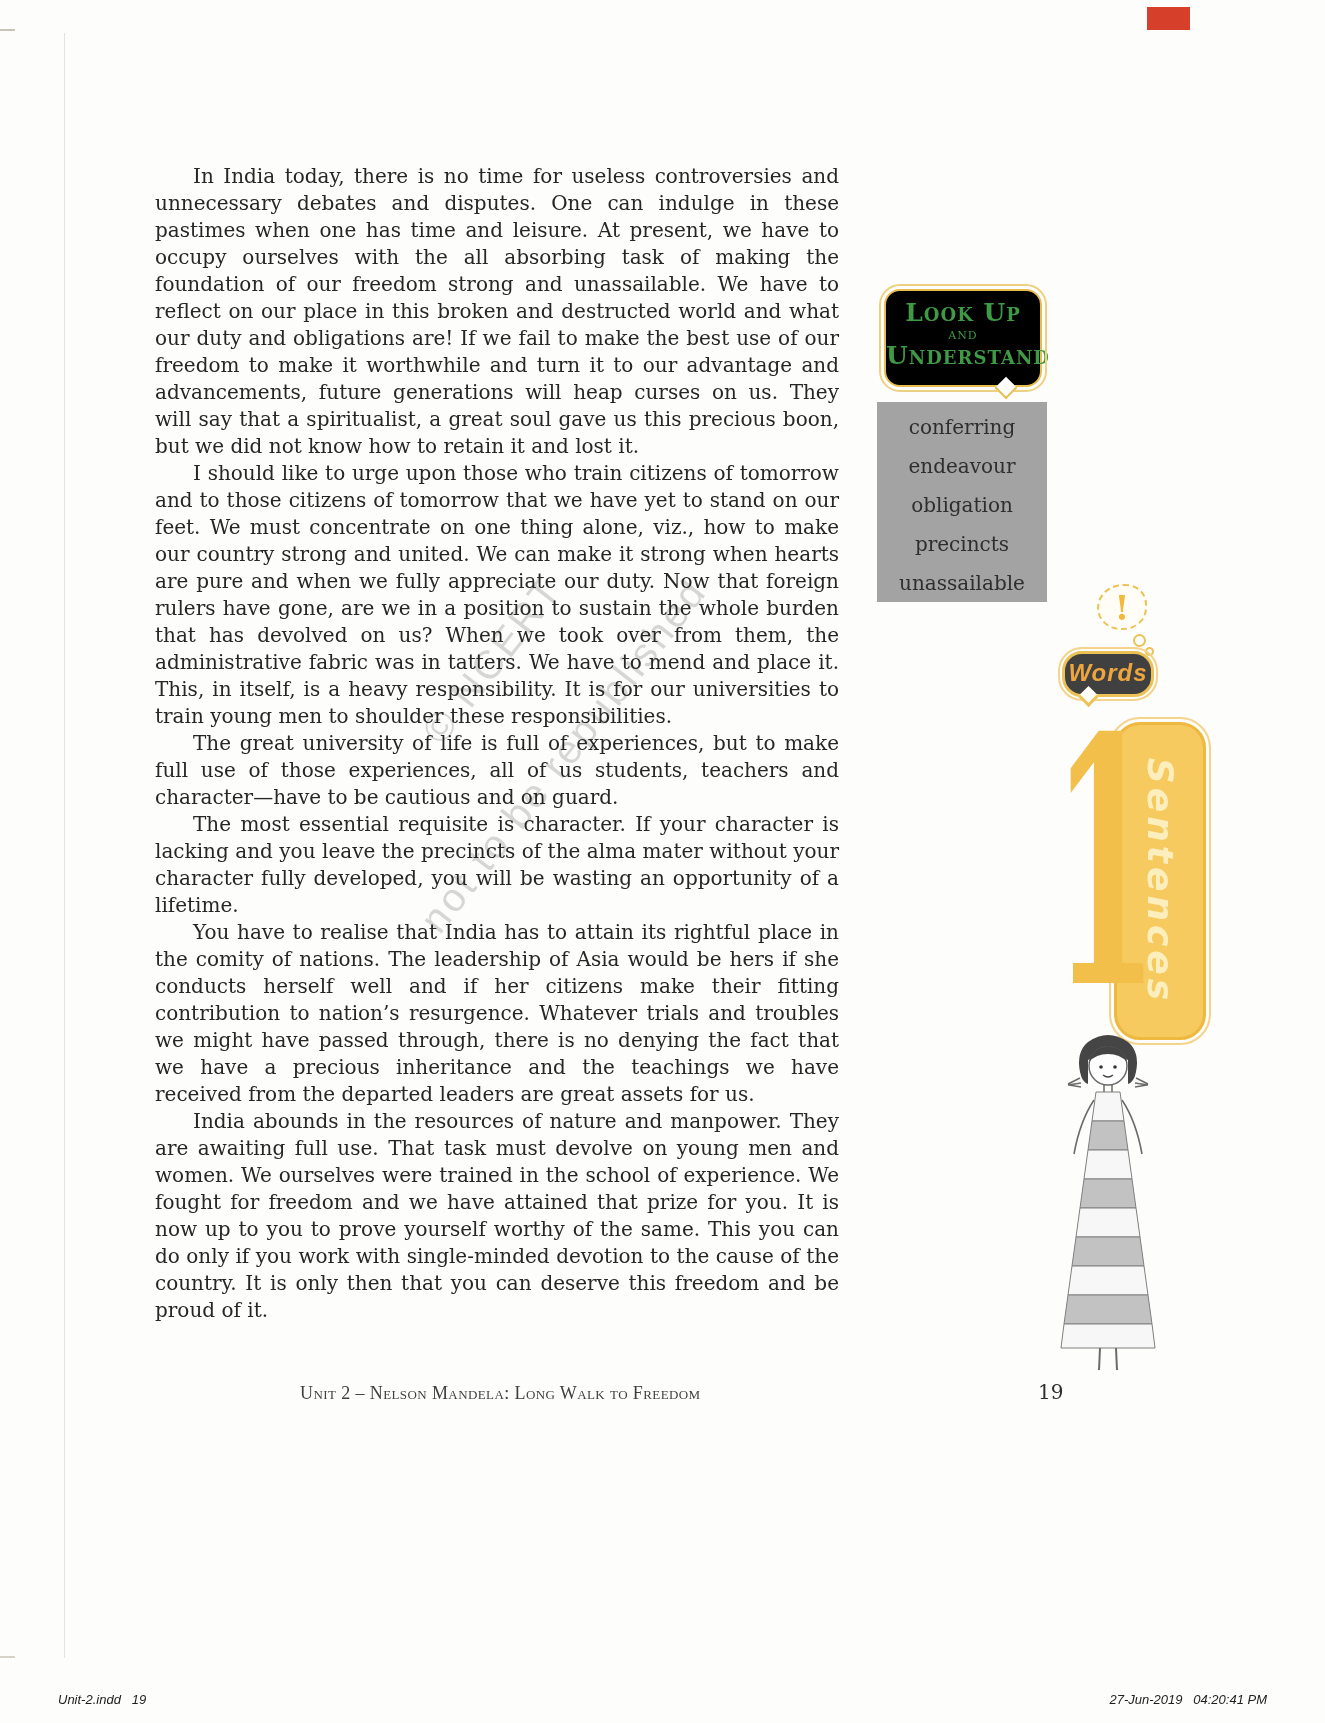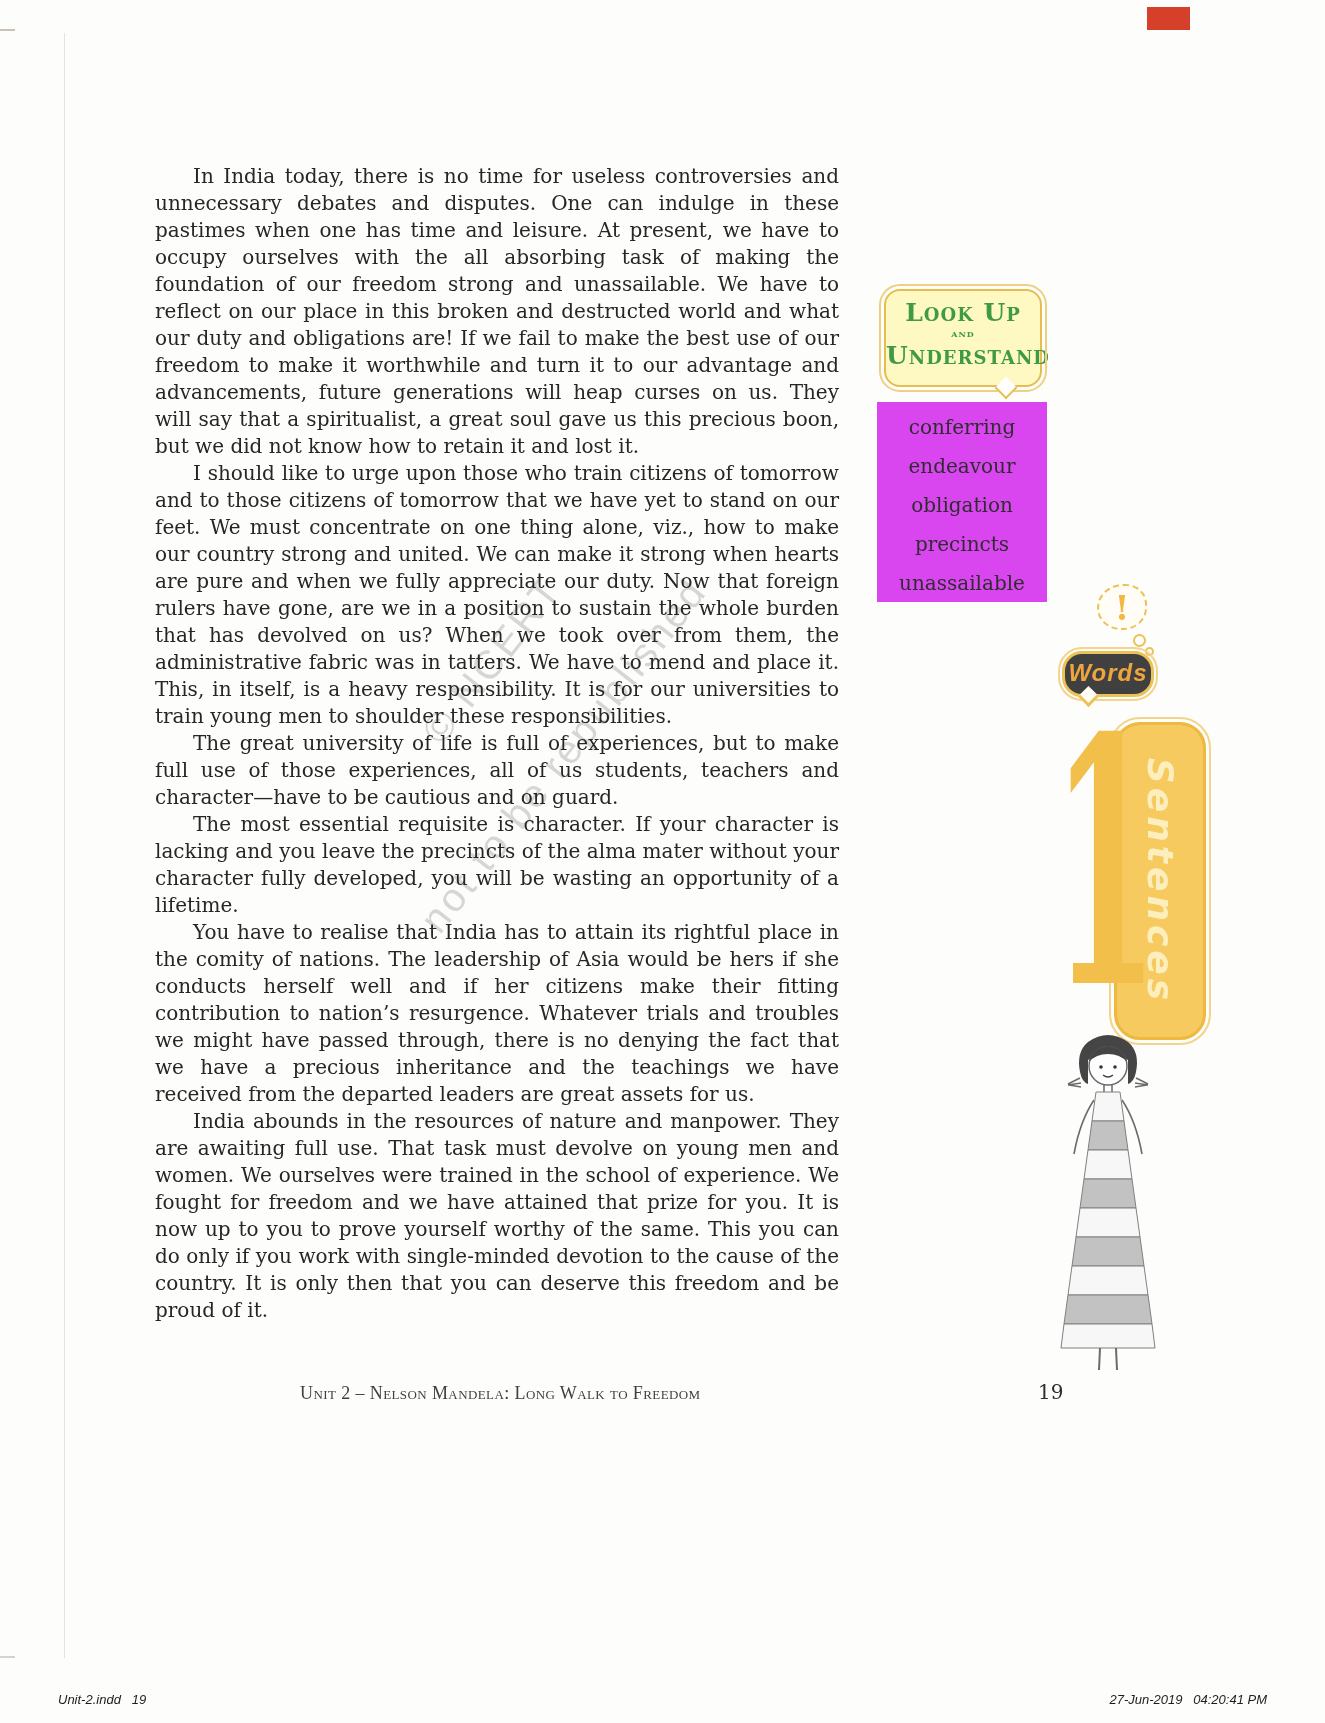--- a/index.html
+++ b/index.html
@@ -29,36 +29,36 @@
   
   .body-text {
     position:absolute; left:155px; top:163px; width:684px; z-index:2;
     font-size:20px; line-height:27px; text-align:justify;
   }
   .body-text p { margin:0; text-indent:38px; }
 
   
   .lookup-bubble {
     position:absolute; left:884px; top:289px; width:158px; height:98px; z-index:2;
-    background:#fef9c3; border:2px solid #e7bd50; border-radius:16px;
+    background:#000000; border:2px solid #e7bd50; border-radius:16px;
     outline:2px solid #eed083; outline-offset:3px;
     text-align:center; padding-top:8px; box-sizing:border-box;
   }
   .lookup-bubble::after {
     content:""; position:absolute; bottom:-11px; right:26px; width:14px; height:14px;
     background:#ffffff; border-right:2px solid #e7bd50; border-bottom:2px solid #e7bd50;
     transform:rotate(45deg);
   }
   .lu-big { font-variant:small-caps; font-weight:bold; color:#3e9a44; font-size:25px; line-height:27px; letter-spacing:1px; }
-  .lu-small { font-variant:small-caps; font-weight:bold; color:#3e9a44; font-size:11px; line-height:16px; letter-spacing:1px; }
+  .lu-small { font-variant:small-caps; font-weight:normal; color:#3e9a44; font-size:15px; line-height:16px; letter-spacing:1px; }
 
   
   .word-panel {
     position:absolute; left:877px; top:402px; width:170px; height:200px; z-index:1;
-    background:#d946ef; text-align:center; padding-top:6px; box-sizing:border-box;
+    background:#a3a3a3; text-align:center; padding-top:6px; box-sizing:border-box;
   }
   .vw { font-size:20px; line-height:39px; color:#2e2e2e; }
 
   
   .excl-cloud {
     position:absolute; left:1097px; top:584px; width:50px; height:46px; z-index:2;
     border:2px dashed #ecc257; border-radius:55% 45% 50% 50%;
     text-align:center; color:#f2b83f; font-weight:bold; font-size:34px; line-height:44px;
     box-sizing:border-box; background:#fffdf6;
   }

